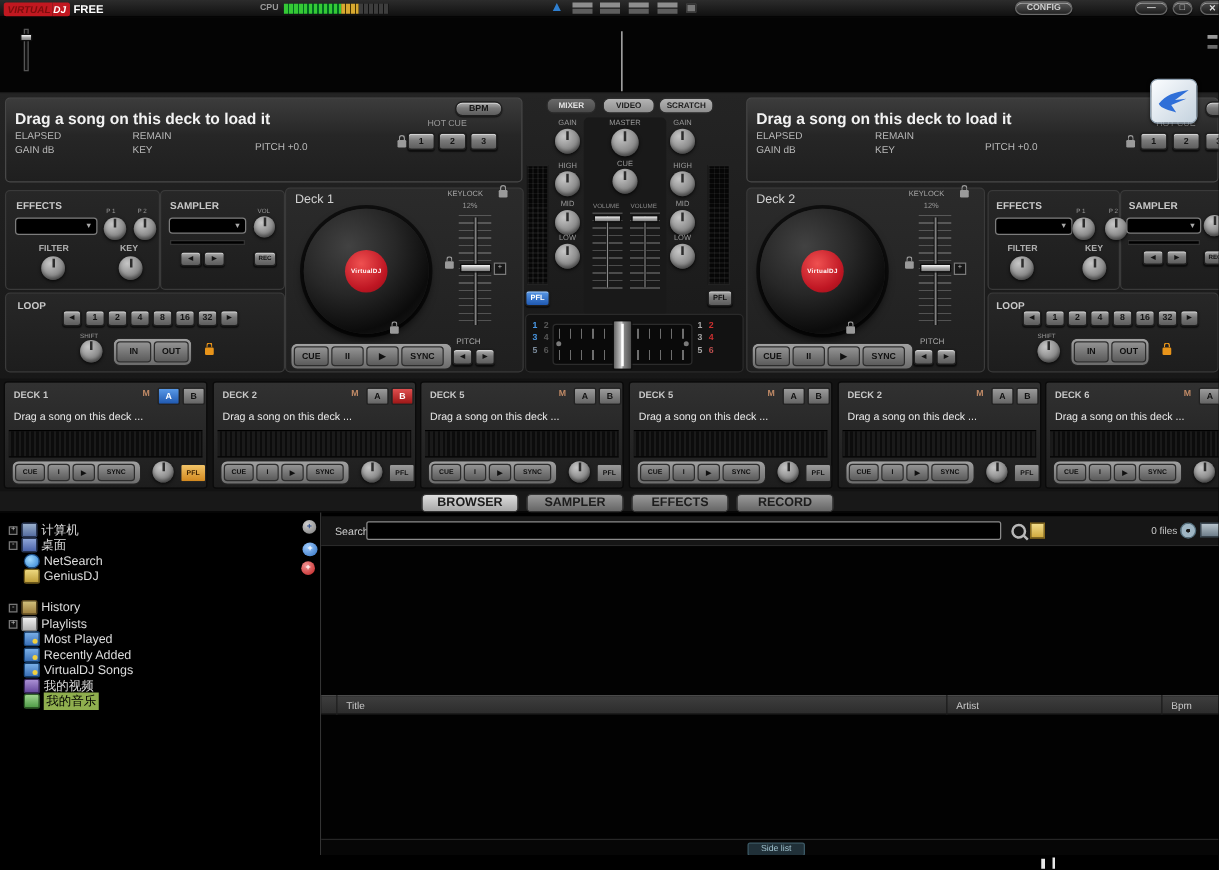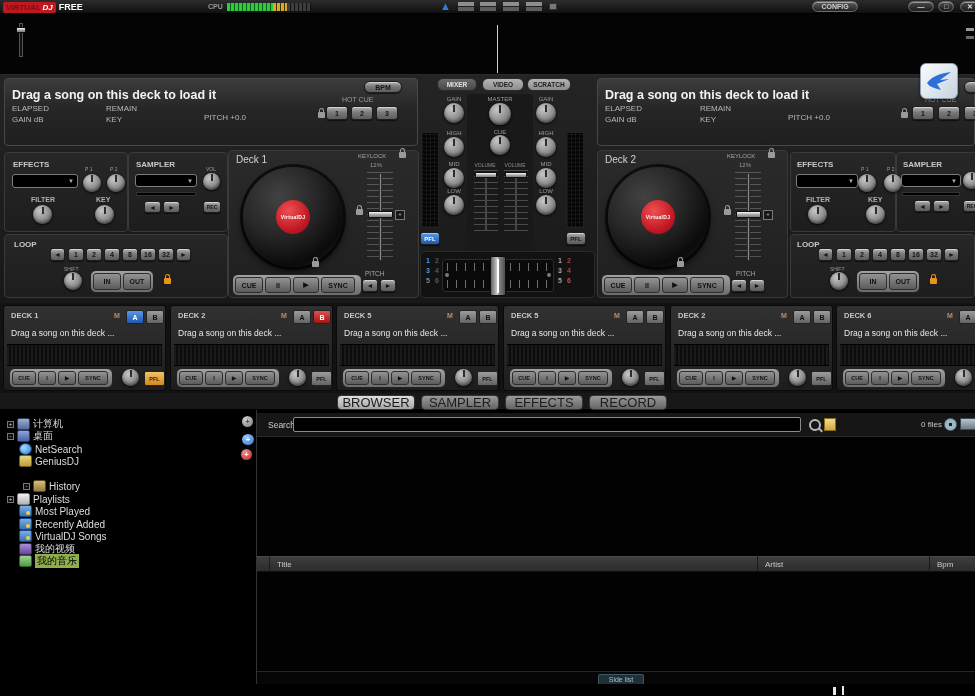--- a/index.html
+++ b/index.html
@@ -68,21 +68,21 @@
     background:repeating-linear-gradient(90deg,#1a1a1a 0 2px,#0c0c0c 2px 4px);}
   .mab{position:absolute;top:4px;width:16px;height:12px;border-radius:2px;display:flex;align-items:center;justify-content:center;
     font-size:7px;font-weight:bold;background:linear-gradient(#9c9c9c,#646464);color:#111;border:1px solid #222;}
   .mab.on-a{background:linear-gradient(#5a9ae8,#1f58b0);color:#fff;}
   .mab.on-b{background:linear-gradient(#e05050,#9d1616);color:#fff;}
   .mpfl{position:absolute;width:19px;height:13px;border-radius:2px;display:flex;align-items:center;justify-content:center;
     font-size:5.5px;font-weight:bold;background:linear-gradient(#9c9c9c,#646464);color:#111;border:1px solid #222;}
   .mpfl.on{background:linear-gradient(#f2c468,#d2881e);color:#3c2000;}
   
   .btab{position:absolute;top:395px;width:76px;height:13px;border:1px solid #333;border-radius:4px;
-    display:flex;align-items:center;justify-content:center;font-size:13px;font-weight:normal;
+    display:flex;align-items:center;justify-content:center;font-size:10px;font-weight:bold;
     background:linear-gradient(#9a9a9a,#656565);color:#1c1c1c;}
   .btab.active{background:linear-gradient(#dedede,#a6a6a6);}
   
   .mtab{position:absolute;top:78px;height:11px;border-radius:6px;display:flex;align-items:center;justify-content:center;
     font-size:6.5px;font-weight:bold;background:linear-gradient(#b5b5b5,#8d8d8d);color:#1c1c1c;border:1px solid #2a2a2a;}
   .mtab.sel{background:linear-gradient(#6a6a6a,#474747);color:#e2e2e2;}
   
   .trow{position:absolute;left:0;width:254px;height:12px;display:flex;align-items:center;font-size:10px;color:#ddd;}
   .texp{width:7px;height:7px;border:1px solid #777;background:#101010;color:#ccc;font-size:6px;line-height:5px;
     text-align:center;box-sizing:border-box;flex:none;}
@@ -515,21 +515,21 @@
     <span>桌面</span>
   </div>
   <div class="trow" style="top:443px;">
     <span class="tico i-globe" style="margin-left:19px;"></span>
     <span>NetSearch</span>
   </div>
   <div class="trow" style="top:455px;">
     <span class="tico i-folder" style="margin-left:19px;"></span>
     <span>GeniusDJ</span>
   </div>
-  <div class="trow" style="top:480px;margin-left:16px;">
+  <div class="trow" style="top:480px;">
     <span class="texp" style="margin-left:7px;">-</span>
     <span class="tico i-history"></span>
     <span>History</span>
   </div>
   <div class="trow" style="top:505px;">
     <span class="tico i-bfolder" style="margin-left:19px;"></span>
     <span>Most Played</span>
   </div>
   <div class="trow" style="top:493px;">
     <span class="texp" style="margin-left:7px;">+</span>

